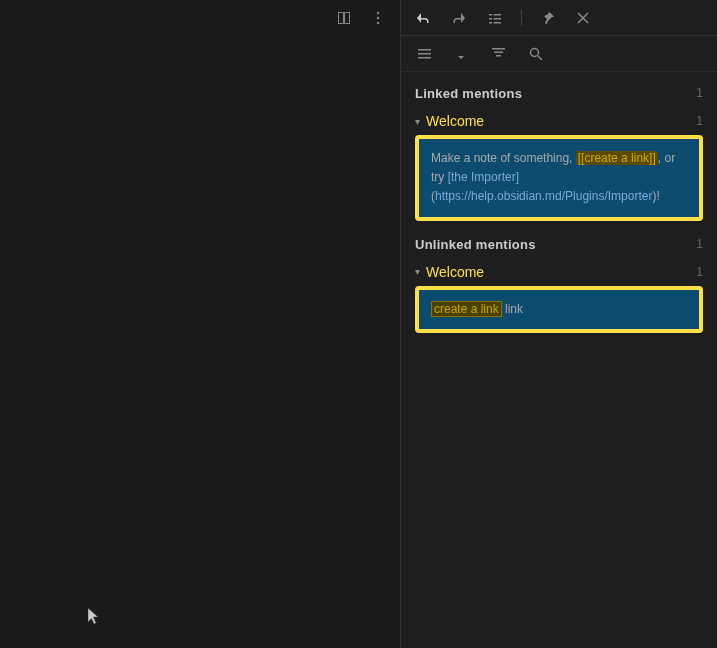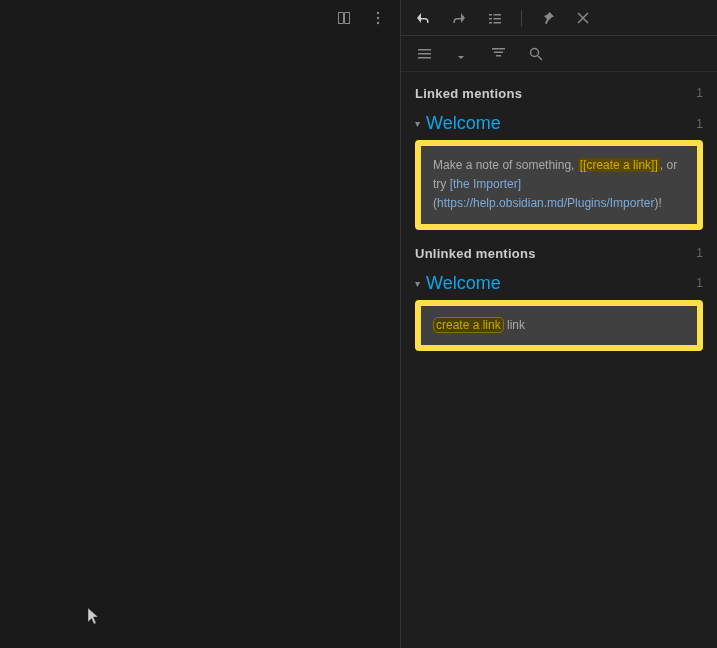--- a/index.html
+++ b/index.html
@@ -125,33 +125,33 @@
       align-items: center;
       gap: 6px;
     }
 
     .chevron {
       color: #888;
       font-size: 10px;
     }
 
     .subsection-title {
-      font-size: 18px;
-      color: #0ea5e9;
+      font-size: 14px;
+      color: #fde047;
     }
 
     .subsection-count {
       font-size: 12px;
       color: #666;
     }
 
     
     .mention-card {
-      background: #404040;
-      border: 6px solid #fde047;
+      background: #0c4a6e;
+      border: 4px solid #fde047;
       border-radius: 4px;
       padding: 10px 12px;
       font-size: 12px;
       color: #aaa;
       line-height: 1.6;
       margin-bottom: 8px;
     }
 
     .mention-card a {
       color: #7da9d8;
@@ -162,21 +162,21 @@
       background: #5a4a00;
       color: #d4aa00;
       padding: 0px 2px;
       border-radius: 2px;
     }
 
     .highlight-unlinked {
       background: #4a4000;
       color: #c8a800;
       padding: 0px 2px;
-      border-radius: 5px;
+      border-radius: 0;
       border: 1px solid #8a7400;
     }
 
     .unlinked-section {
       margin-top: 8px;
     }
 
     
     .top-icons {
       display: flex;

